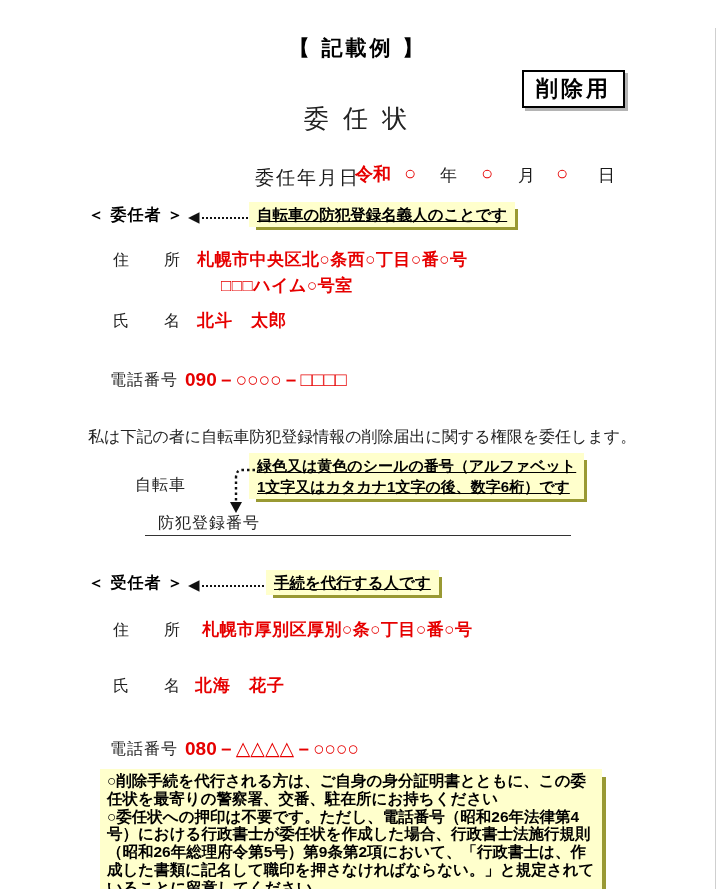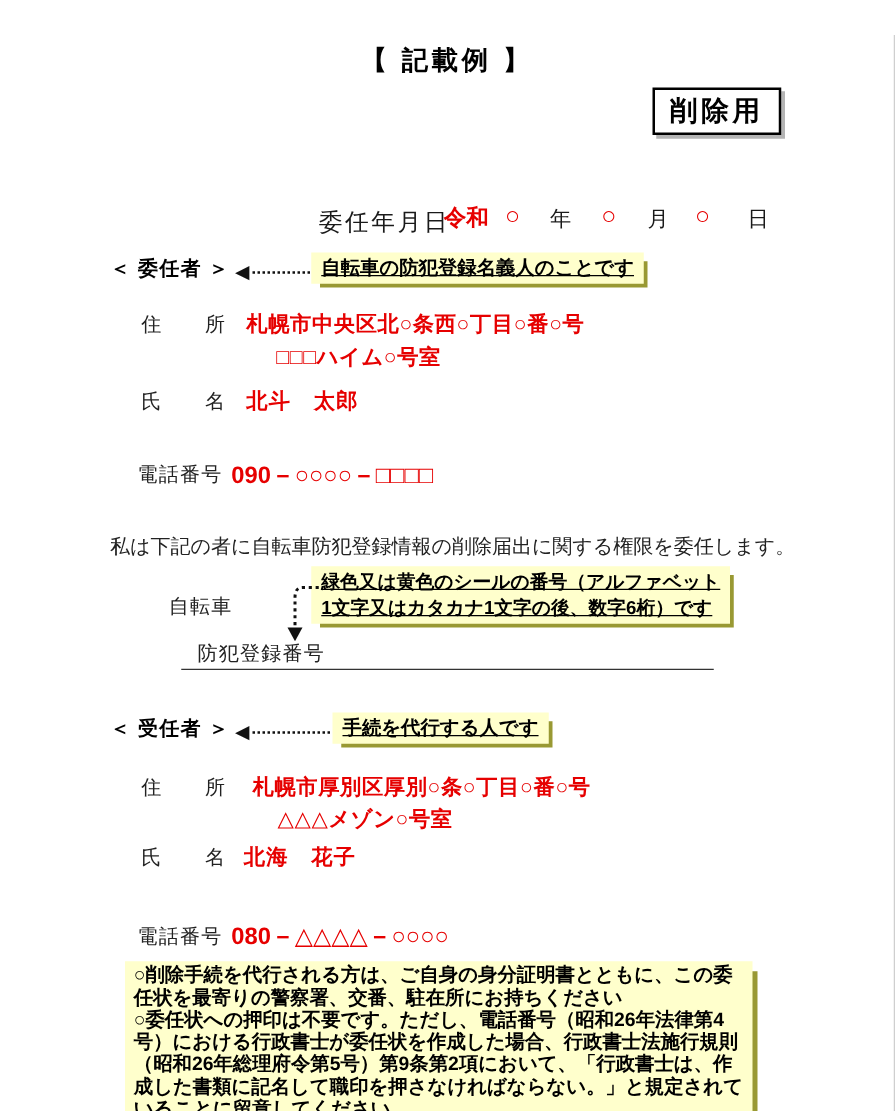--- a/index.html
+++ b/index.html
@@ -54,20 +54,21 @@
 
   svg.curve-arrow { position:absolute; left:222px; top:432px; }
 </style>
 </head>
 <body>
 
 <div class="page">
 
   <div class="abs header-label gothic">【 記載例 】</div>
   <div class="abs stamp gothic">削除用</div>
+  <div class="abs doc-title serif">委 任 状</div>
 
   <span class="abs date-label serif">委任年月日</span>
   <span class="abs era gothic red">令和</span>
   <span class="abs dcirc" style="left:404px;">○</span>
   <span class="abs dunit serif" style="left:440px;">年</span>
   <span class="abs dcirc" style="left:481px;">○</span>
   <span class="abs dunit serif" style="left:518px;">月</span>
   <span class="abs dcirc" style="left:556px;">○</span>
   <span class="abs dunit serif" style="left:598px;">日</span>
 
@@ -102,21 +103,20 @@
   <span class="abs flabel serif" style="left:158px; top:485px;">防犯登録番号</span>
   <div class="regline"></div>
 
   <span class="abs sec-head gothic" style="left:88px; top:545px;">＜ 受任者 ＞</span>
   <span class="abs arrowhead" style="left:188px; top:548px;">◀</span>
   <div class="abs dotline" style="left:202px; top:557px; width:62px;"></div>
   <div class="abs callout gothic" style="left:266px; top:542px;">手続を代行する人です</div>
 
   <span class="abs flabel serif" style="left:113px; top:592px;">住　　所</span>
   <span class="abs addr gothic red" style="left:202px; top:590px;">札幌市厚別区厚別○条○丁目○番○号</span>
-  <span class="abs addr gothic red" style="left:222px; top:616px;">△△△メゾン○号室</span>
 
   <span class="abs flabel serif" style="left:113px; top:648px;">氏　　名</span>
   <span class="abs pname gothic red" style="left:195px; top:646px;">北海　花子</span>
 
   <span class="abs flabel serif" style="left:110px; top:711px;">電話番号</span>
   <span class="abs phone gothic red" style="left:185px; top:708px;">080－△△△△－○○○○</span>
 
   <div class="notes-box gothic">
     <p>○削除手続を代行される方は、ご自身の身分証明書とともに、この委任状を最寄りの警察署、交番、駐在所にお持ちください</p>
     <p>○委任状への押印は不要です。ただし、電話番号（昭和26年法律第4号）における行政書士が委任状を作成した場合、行政書士法施行規則（昭和26年総理府令第5号）第9条第2項において、「行政書士は、作成した書類に記名して職印を押さなければならない。」と規定されていることに留意してください。</p>

